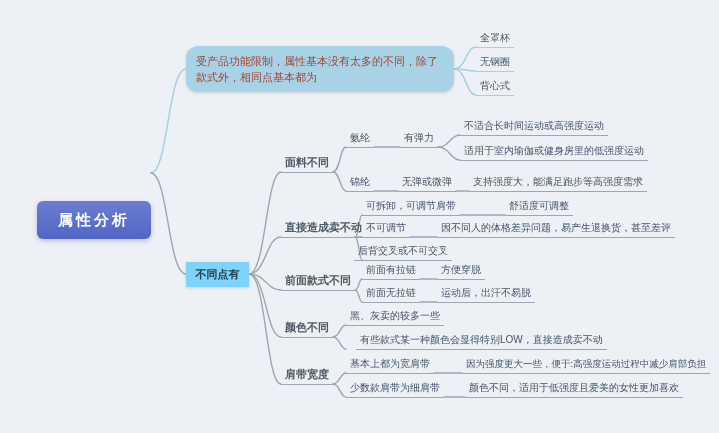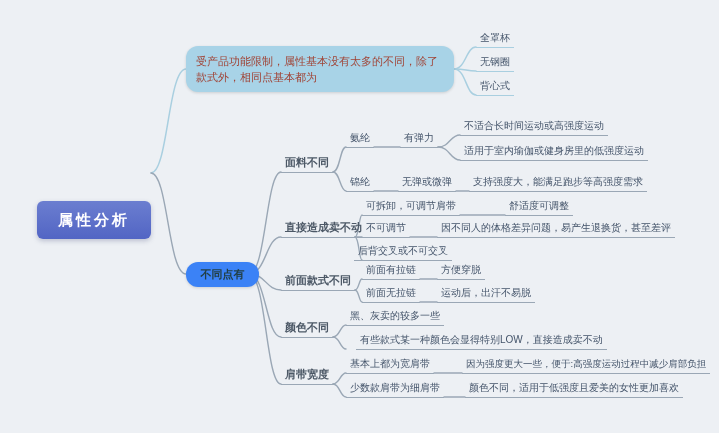--- a/index.html
+++ b/index.html
@@ -13,22 +13,22 @@
   .xs { font-size:9.5px; }
   .root-node { position:absolute; left:37px; top:154px; width:114px; height:38px;
                background:linear-gradient(180deg,#6b7ed0,#5265c4); border-radius:6px;
                color:#ffffff; font-size:15px; font-weight:bold; letter-spacing:3px;
                display:flex; align-items:center; justify-content:center;
                box-shadow:0 2px 5px rgba(60,70,120,.28);margin-top:47px; }
   .same-box { position:absolute; left:186px; top:46px; width:268px; min-height:46px;
               background:#a8d3e7; border-radius:12px; padding:7px 10px;
               font-size:11px; line-height:16px; color:#a04437;
               box-shadow:0 1px 3px rgba(0,0,0,.14); }
-  .diff-box { position:absolute; left:186px; top:262px; width:73px; height:25px;
-              background:#3b82f6; border-radius:12px; color:#223f44;
+  .diff-box { position:absolute; left:186px; top:262px; width:63px; height:25px;
+              background:#7dd3fc; border-radius:0; color:#223f44;
               font-size:11px; font-weight:bold; display:flex; align-items:center; justify-content:center;
               box-shadow:0 1px 3px rgba(0,0,0,.14); }
 </style>
 </head>
 <body>
 
 <div class="canvas">
 
   <svg class="lines" width="719" height="433" viewBox="0 0 719 433">
     <g fill="none" stroke="#a9cfe0" stroke-width="1.5" stroke-linecap="round">

